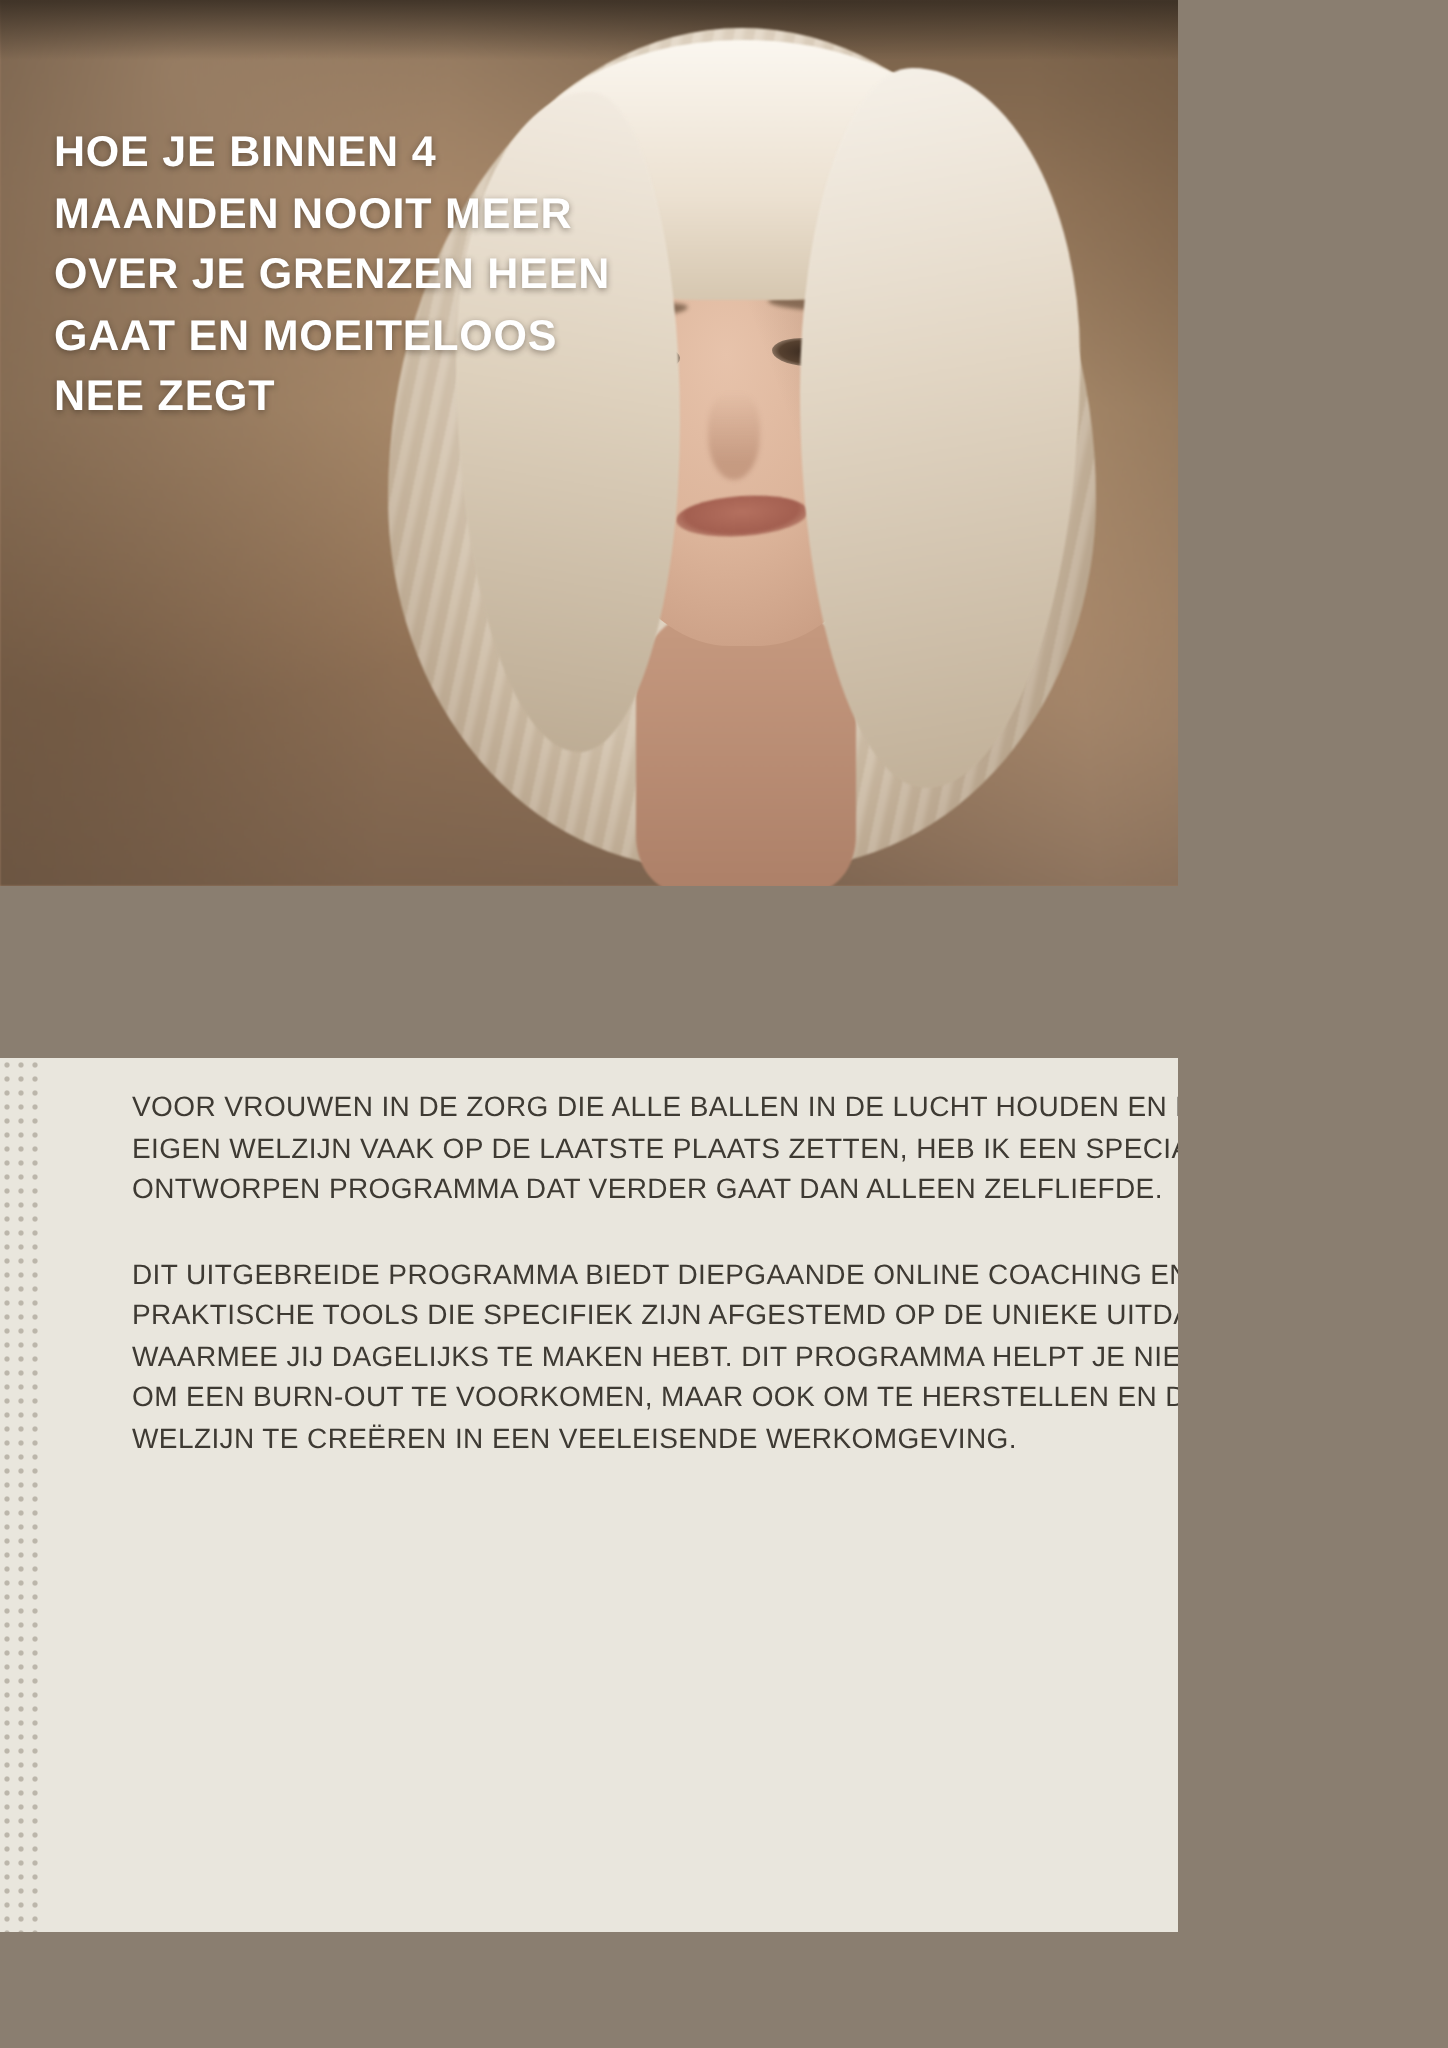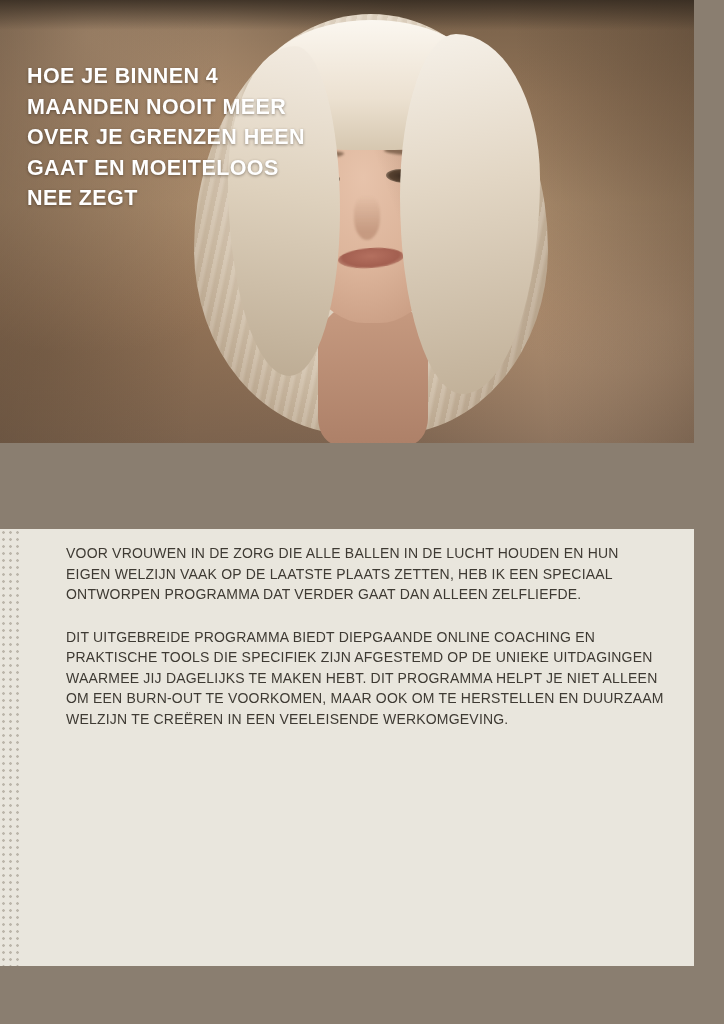--- a/index.html
+++ b/index.html
@@ -8,21 +8,21 @@
   }
   body {
     width: 724px;
     height: 1024px;
     font-family: "Liberation Sans", sans-serif;
     background: #8a7e70;
     overflow: hidden;
   }
   .page {
     position: relative;
-    width: 694px;
+    width: 589px;
     height: 1024px;
     background: #701a75;
     overflow: hidden;
   }
 
   
   .hero {
     position: absolute;
     left: 0;
     top: 0;

